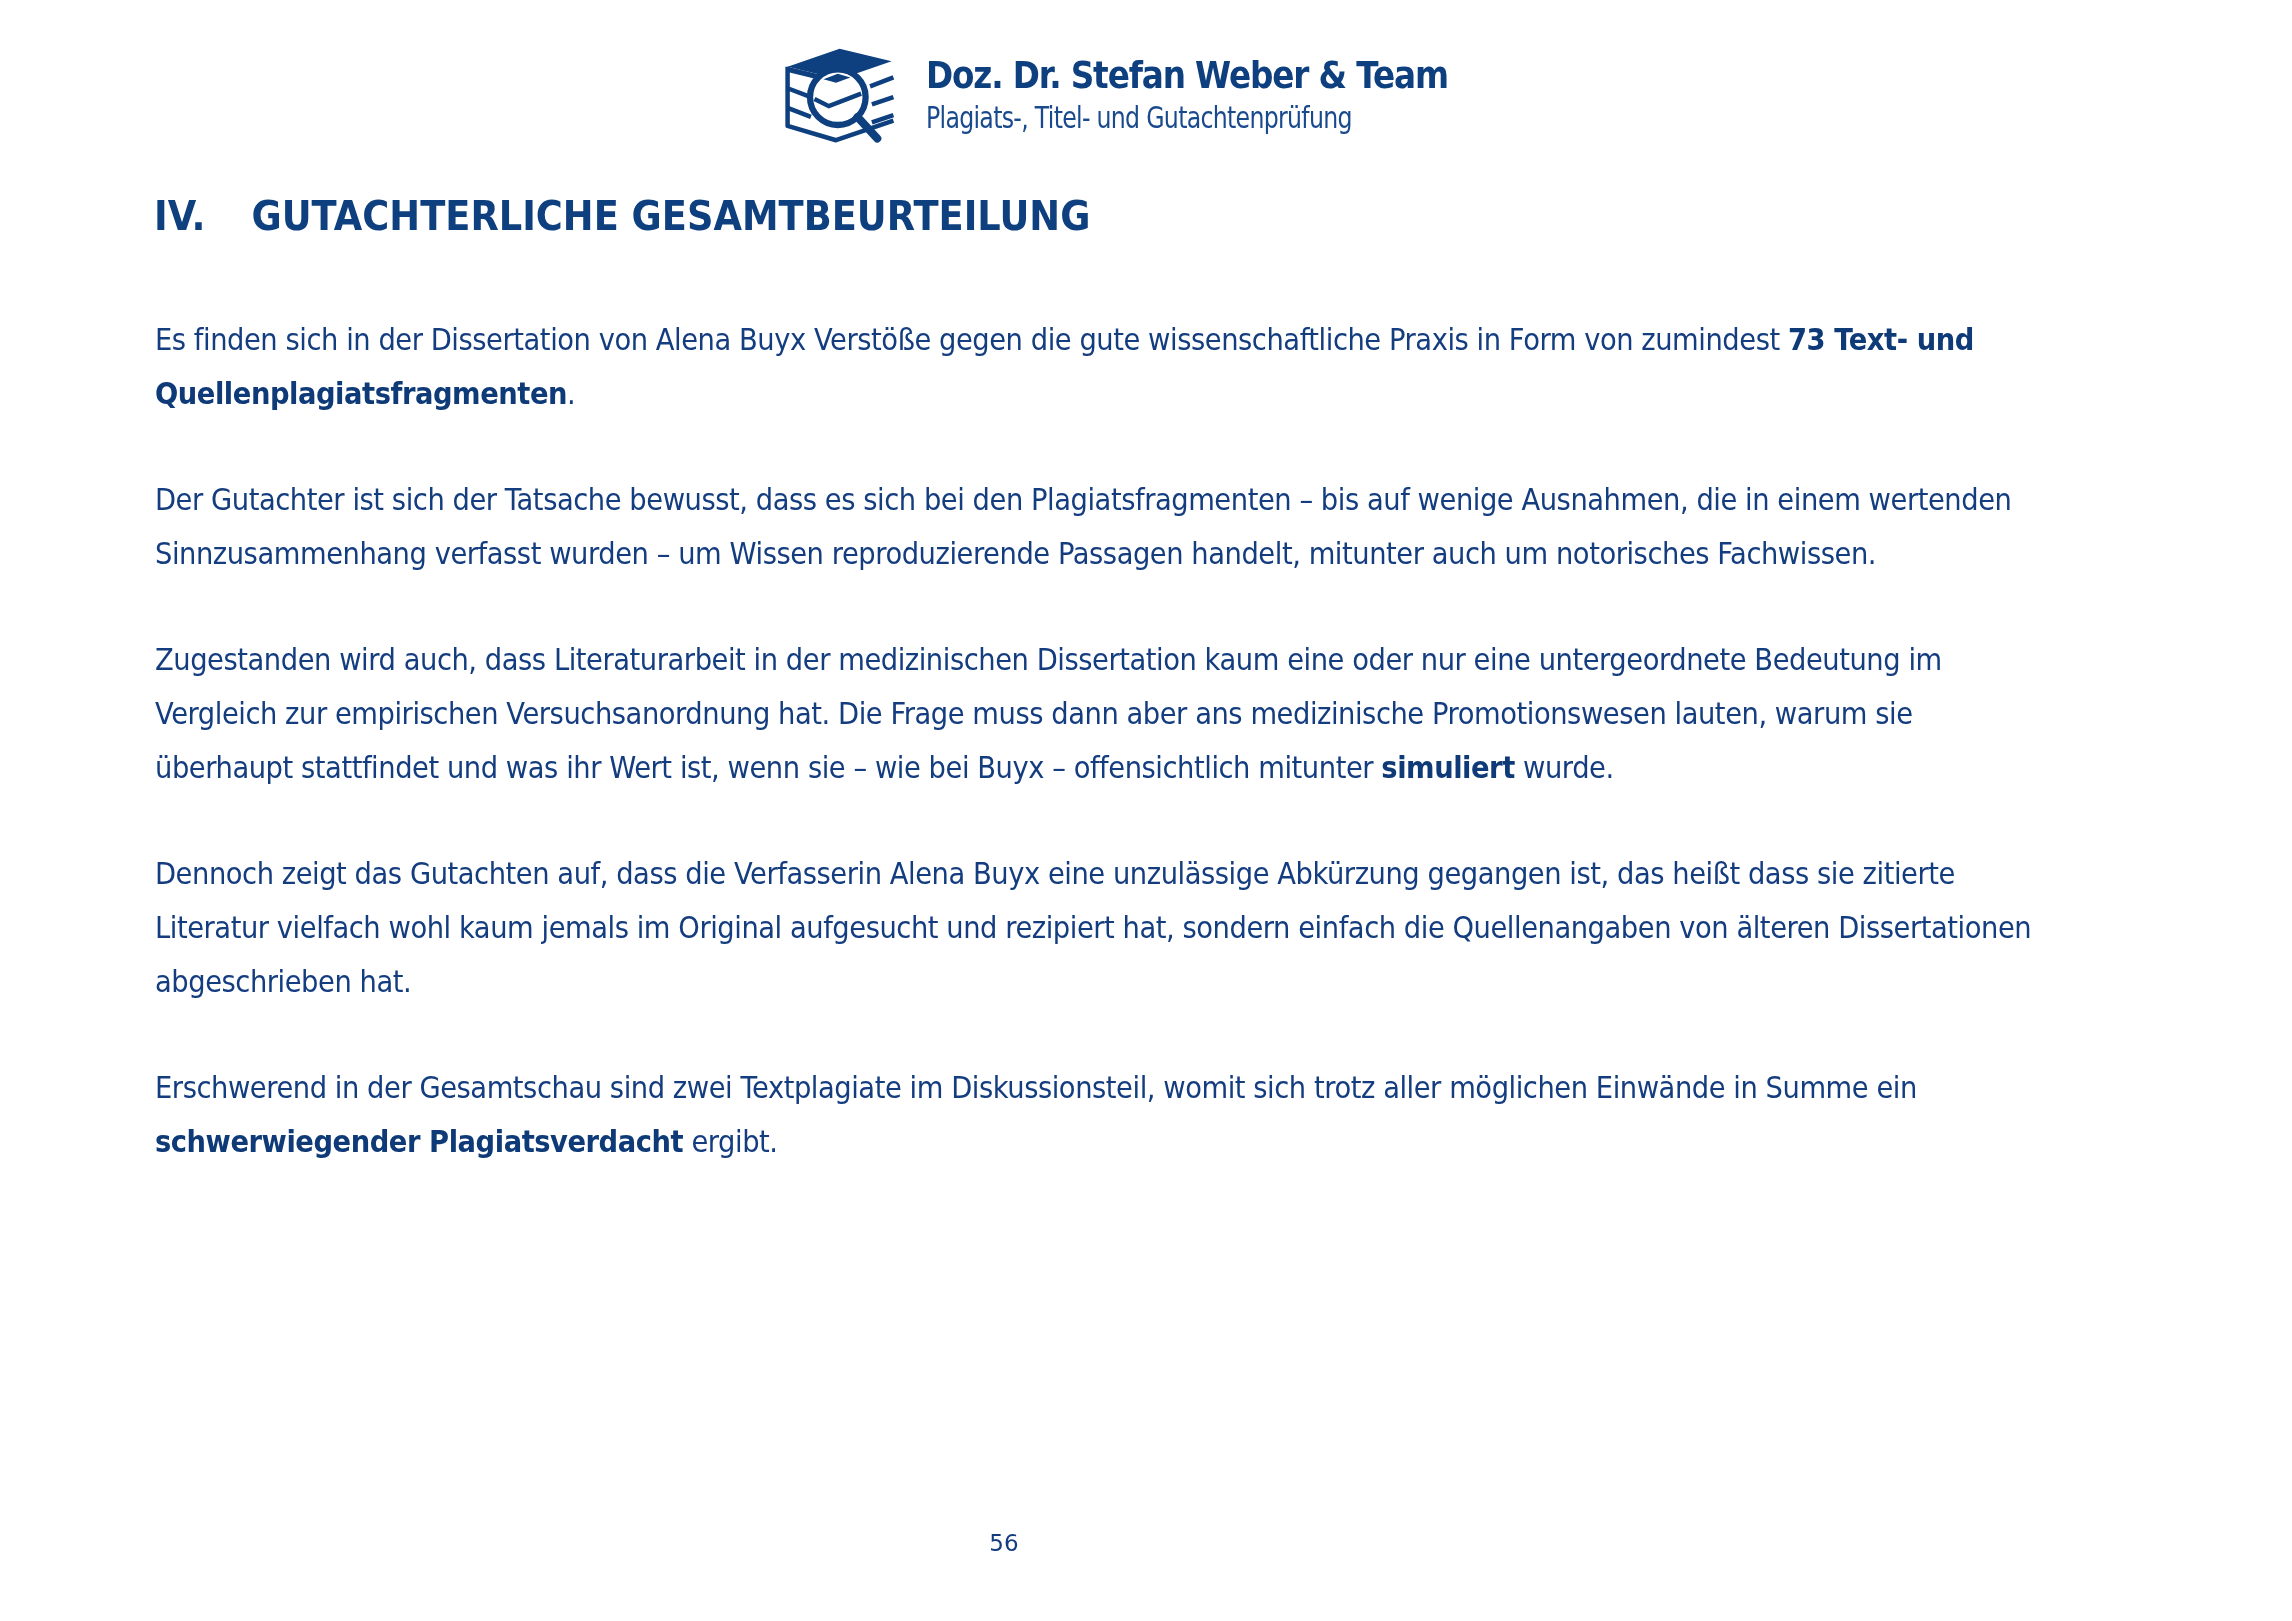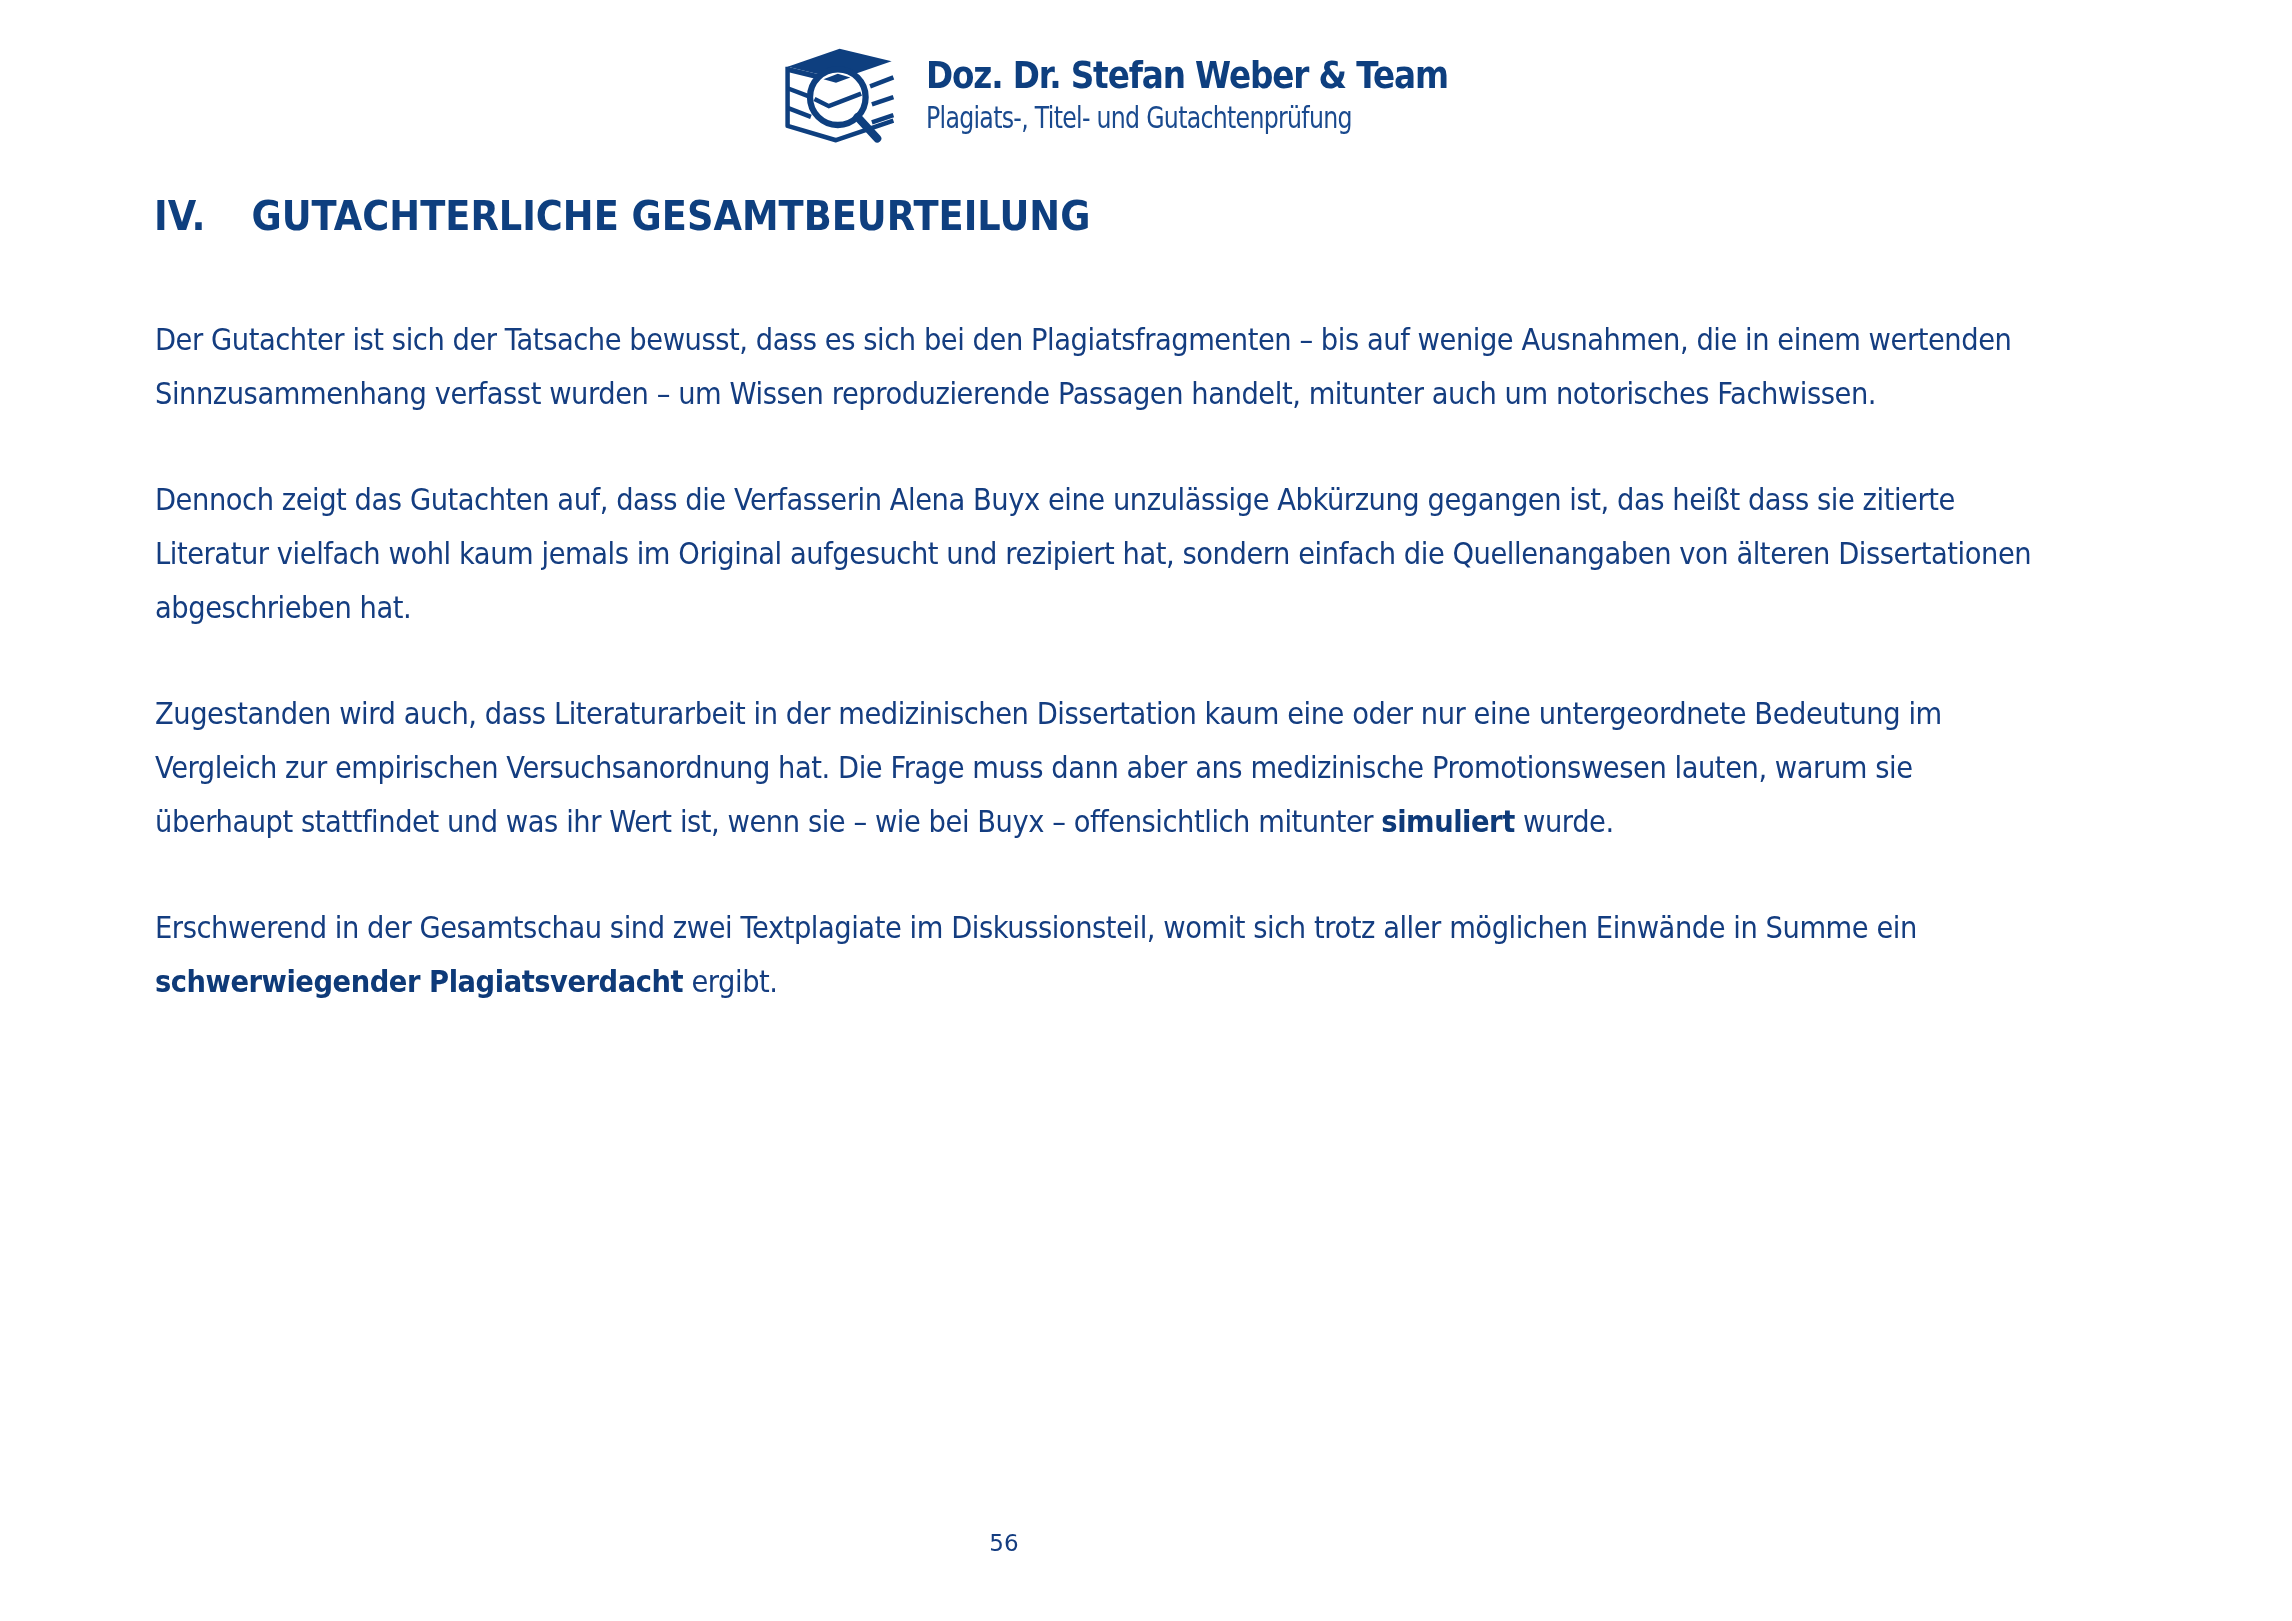--- a/index.html
+++ b/index.html
@@ -135,32 +135,36 @@
   </div>
 </div>
 
 <h1 class="heading" style="margin:0;">
   <span class="heading-num">IV.</span>
   <span>GUTACHTERLICHE GESAMTBEURTEILUNG</span>
 </h1>
 
 <div class="content" id="content">
     <p class="para">
+      <span class="line"><span>Es finden sich in der Dissertation von Alena Buyx Verstöße gegen die gute wissenschaftliche Praxis in Form von zumindest </span><b>73 Text- und</b></span>
+      <span class="line"><b>Quellenplagiatsfragmenten</b><span>.</span></span>
+    </p>
+    <p class="para">
       <span class="line"><span>Der Gutachter ist sich der Tatsache bewusst, dass es sich bei den Plagiatsfragmenten – bis auf wenige Ausnahmen, die in einem wertenden</span></span>
       <span class="line"><span>Sinnzusammenhang verfasst wurden – um Wissen reproduzierende Passagen handelt, mitunter auch um notorisches Fachwissen.</span></span>
+    </p>
+    <p class="para">
+      <span class="line"><span>Zugestanden wird auch, dass Literaturarbeit in der medizinischen Dissertation kaum eine oder nur eine untergeordnete Bedeutung im</span></span>
+      <span class="line"><span>Vergleich zur empirischen Versuchsanordnung hat. Die Frage muss dann aber ans medizinische Promotionswesen lauten, warum sie</span></span>
+      <span class="line"><span>überhaupt stattfindet und was ihr Wert ist, wenn sie – wie bei Buyx – offensichtlich mitunter </span><b>simuliert</b><span> wurde.</span></span>
     </p>
     <p class="para">
       <span class="line"><span>Dennoch zeigt das Gutachten auf, dass die Verfasserin Alena Buyx eine unzulässige Abkürzung gegangen ist, das heißt dass sie zitierte</span></span>
       <span class="line"><span>Literatur vielfach wohl kaum jemals im Original aufgesucht und rezipiert hat, sondern einfach die Quellenangaben von älteren Dissertationen</span></span>
       <span class="line"><span>abgeschrieben hat.</span></span>
-    </p>
-    <p class="para">
-      <span class="line"><span>Zugestanden wird auch, dass Literaturarbeit in der medizinischen Dissertation kaum eine oder nur eine untergeordnete Bedeutung im</span></span>
-      <span class="line"><span>Vergleich zur empirischen Versuchsanordnung hat. Die Frage muss dann aber ans medizinische Promotionswesen lauten, warum sie</span></span>
-      <span class="line"><span>überhaupt stattfindet und was ihr Wert ist, wenn sie – wie bei Buyx – offensichtlich mitunter </span><b>simuliert</b><span> wurde.</span></span>
     </p>
     <p class="para">
       <span class="line"><span>Erschwerend in der Gesamtschau sind zwei Textplagiate im Diskussionsteil, womit sich trotz aller möglichen Einwände in Summe ein</span></span>
       <span class="line"><b>schwerwiegender Plagiatsverdacht</b><span> ergibt.</span></span>
     </p>
   </div>
 
 <div class="page-number">56</div>
 
 

